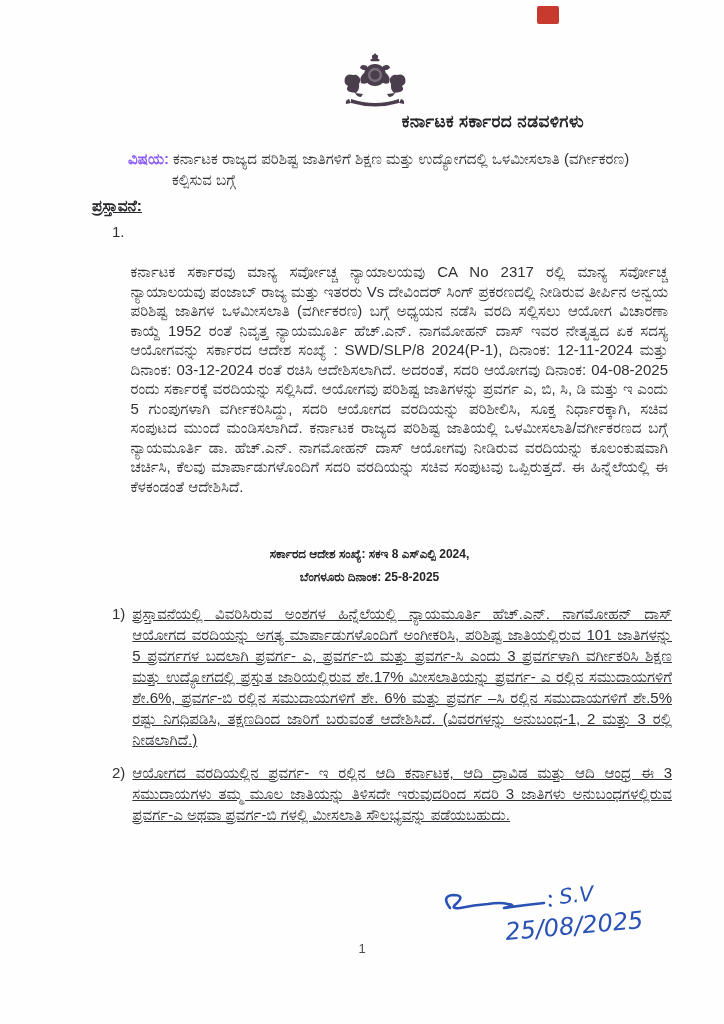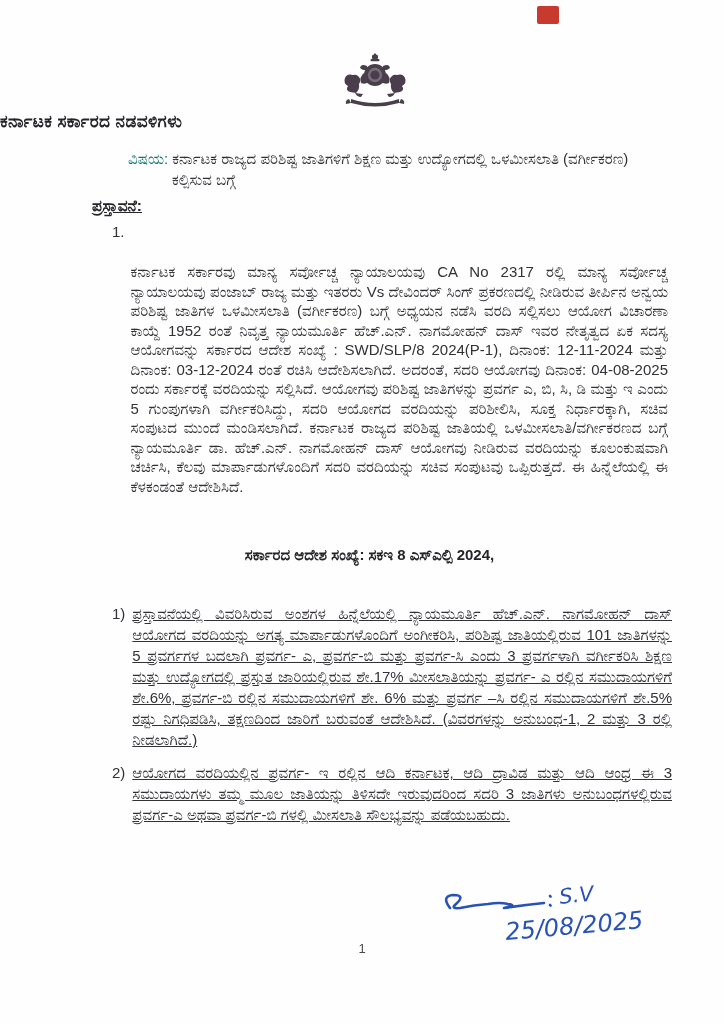--- a/index.html
+++ b/index.html
@@ -25,35 +25,35 @@
   }
   .emblem-wrap {
     position: absolute;
     left: 341px; top: 53px;
     width: 68px; height: 58px;
   }
   .doc-title {
     position: absolute;
     left: 0; top: 112px;
     width: 584px;
-    text-align: left;
+    text-align: right;
     font-weight: bold;
     font-size: 17px;
     letter-spacing: 0.4px;
     color: #262428;
   }
   .subject-row {
     position: absolute;
     left: 128px; top: 148px;
     width: 520px;
     font-size: 15px;
     line-height: 21px;
     color: #333036;
   }
-  .subject-row .subject-label { font-weight: normal; color: #0f766e; }
+  .subject-row .subject-label { font-weight: bold; color: #8b5cf6; }
   .subject-text {
     display: inline;
   }
   .subject-block {
     padding-left: 44px;
     text-indent: -44px;
   }
   .preamble-heading {
     position: absolute;
     left: 92px; top: 197px;
@@ -73,21 +73,21 @@
     color: #333036;
   }
   .preamble-item .num { flex: 0 0 auto; }
   .preamble-item .ptext { flex: 1; text-align: justify; margin-top: 40px; }
   .order-heading {
     position: absolute;
     left: 0; top: 543px;
     width: 724px;
     text-align: center;
     font-weight: bold;
-    font-size: 15px;
+    font-size: 12px;
     line-height: 23px;
     color: #262428;
     padding-left: 15px;
   }
   .order-items {
     position: absolute;
     left: 112px; top: 603px;
     width: 560px;
     font-size: 15px;
     line-height: 21px;
@@ -163,20 +163,21 @@
 
   <div class="preamble-heading">ಪ್ರಸ್ತಾವನೆ:</div>
 
   <div class="preamble-item">
     <span class="num">1.</span>
     <span class="ptext">ಕರ್ನಾಟಕ ಸರ್ಕಾರವು ಮಾನ್ಯ ಸರ್ವೋಚ್ಚ ನ್ಯಾಯಾಲಯವು CA No 2317 ರಲ್ಲಿ ಮಾನ್ಯ ಸರ್ವೋಚ್ಚ ನ್ಯಾಯಾಲಯವು ಪಂಜಾಬ್ ರಾಜ್ಯ ಮತ್ತು ಇತರರು Vs ದೇವಿಂದರ್ ಸಿಂಗ್ ಪ್ರಕರಣದಲ್ಲಿ ನೀಡಿರುವ ತೀರ್ಪಿನ ಅನ್ವಯ ಪರಿಶಿಷ್ಟ ಜಾತಿಗಳ ಒಳಮೀಸಲಾತಿ (ವರ್ಗೀಕರಣ) ಬಗ್ಗೆ ಅಧ್ಯಯನ ನಡೆಸಿ ವರದಿ ಸಲ್ಲಿಸಲು ಆಯೋಗ ವಿಚಾರಣಾ ಕಾಯ್ದೆ 1952 ರಂತೆ ನಿವೃತ್ತ ನ್ಯಾಯಮೂರ್ತಿ ಹೆಚ್.ಎನ್. ನಾಗಮೋಹನ್ ದಾಸ್ ಇವರ ನೇತೃತ್ವದ ಏಕ ಸದಸ್ಯ ಆಯೋಗವನ್ನು ಸರ್ಕಾರದ ಆದೇಶ ಸಂಖ್ಯೆ : SWD/SLP/8 2024(P-1), ದಿನಾಂಕ: 12-11-2024 ಮತ್ತು ದಿನಾಂಕ: 03-12-2024 ರಂತೆ ರಚಿಸಿ ಆದೇಶಿಸಲಾಗಿದೆ. ಅದರಂತೆ, ಸದರಿ ಆಯೋಗವು ದಿನಾಂಕ: 04-08-2025 ರಂದು ಸರ್ಕಾರಕ್ಕೆ ವರದಿಯನ್ನು ಸಲ್ಲಿಸಿದೆ. ಆಯೋಗವು ಪರಿಶಿಷ್ಟ ಜಾತಿಗಳನ್ನು ಪ್ರವರ್ಗ ಎ, ಬಿ, ಸಿ, ಡಿ ಮತ್ತು ಇ ಎಂದು 5 ಗುಂಪುಗಳಾಗಿ ವರ್ಗೀಕರಿಸಿದ್ದು, ಸದರಿ ಆಯೋಗದ ವರದಿಯನ್ನು ಪರಿಶೀಲಿಸಿ, ಸೂಕ್ತ ನಿರ್ಧಾರಕ್ಕಾಗಿ, ಸಚಿವ ಸಂಪುಟದ ಮುಂದೆ ಮಂಡಿಸಲಾಗಿದೆ. ಕರ್ನಾಟಕ ರಾಜ್ಯದ ಪರಿಶಿಷ್ಟ ಜಾತಿಯಲ್ಲಿ ಒಳಮೀಸಲಾತಿ/ವರ್ಗೀಕರಣದ ಬಗ್ಗೆ ನ್ಯಾಯಮೂರ್ತಿ ಡಾ. ಹೆಚ್.ಎನ್. ನಾಗಮೋಹನ್ ದಾಸ್ ಆಯೋಗವು ನೀಡಿರುವ ವರದಿಯನ್ನು ಕೂಲಂಕುಷವಾಗಿ ಚರ್ಚಿಸಿ, ಕೆಲವು ಮಾರ್ಪಾಡುಗಳೊಂದಿಗೆ ಸದರಿ ವರದಿಯನ್ನು ಸಚಿವ ಸಂಪುಟವು ಒಪ್ಪಿರುತ್ತದೆ. ಈ ಹಿನ್ನೆಲೆಯಲ್ಲಿ ಈ ಕೆಳಕಂಡಂತೆ ಆದೇಶಿಸಿದೆ.</span>
   </div>
 
   <div class="order-heading">
     <div>ಸರ್ಕಾರದ ಆದೇಶ ಸಂಖ್ಯೆ: ಸಕಇ 8 ಎಸ್ಎಲ್ಪಿ 2024,</div>
+    <div>ಬೆಂಗಳೂರು ದಿನಾಂಕ: 25-8-2025</div>
   </div>
 
   <div class="order-items">
     <div class="order-item">
       <span class="num">1)</span>
       <span class="ptext">ಪ್ರಸ್ತಾವನೆಯಲ್ಲಿ ವಿವರಿಸಿರುವ ಅಂಶಗಳ ಹಿನ್ನೆಲೆಯಲ್ಲಿ ನ್ಯಾಯಮೂರ್ತಿ ಹೆಚ್.ಎನ್. ನಾಗಮೋಹನ್ ದಾಸ್ ಆಯೋಗದ ವರದಿಯನ್ನು ಅಗತ್ಯ ಮಾರ್ಪಾಡುಗಳೊಂದಿಗೆ ಅಂಗೀಕರಿಸಿ, ಪರಿಶಿಷ್ಟ ಜಾತಿಯಲ್ಲಿರುವ 101 ಜಾತಿಗಳನ್ನು 5 ಪ್ರವರ್ಗಗಳ ಬದಲಾಗಿ ಪ್ರವರ್ಗ- ಎ, ಪ್ರವರ್ಗ-ಬಿ ಮತ್ತು ಪ್ರವರ್ಗ-ಸಿ ಎಂದು 3 ಪ್ರವರ್ಗಳಾಗಿ ವರ್ಗೀಕರಿಸಿ ಶಿಕ್ಷಣ ಮತ್ತು ಉದ್ಯೋಗದಲ್ಲಿ ಪ್ರಸ್ತುತ ಜಾರಿಯಲ್ಲಿರುವ ಶೇ.17% ಮೀಸಲಾತಿಯನ್ನು ಪ್ರವರ್ಗ- ಎ ರಲ್ಲಿನ ಸಮುದಾಯಗಳಿಗೆ ಶೇ.6%, ಪ್ರವರ್ಗ-ಬಿ ರಲ್ಲಿನ ಸಮುದಾಯಗಳಿಗೆ ಶೇ. 6% ಮತ್ತು ಪ್ರವರ್ಗ –ಸಿ ರಲ್ಲಿನ ಸಮುದಾಯಗಳಿಗೆ ಶೇ.5% ರಷ್ಟು ನಿಗಧಿಪಡಿಸಿ, ತಕ್ಷಣದಿಂದ ಜಾರಿಗೆ ಬರುವಂತೆ ಆದೇಶಿಸಿದೆ. (ವಿವರಗಳನ್ನು ಅನುಬಂಧ-1, 2 ಮತ್ತು 3 ರಲ್ಲಿ ನೀಡಲಾಗಿದೆ.)</span>
     </div>
     <div class="order-item">
       <span class="num">2)</span>
       <span class="ptext">ಆಯೋಗದ ವರದಿಯಲ್ಲಿನ ಪ್ರವರ್ಗ- ಇ ರಲ್ಲಿನ ಆದಿ ಕರ್ನಾಟಕ, ಆದಿ ದ್ರಾವಿಡ ಮತ್ತು ಆದಿ ಆಂಧ್ರ ಈ 3 ಸಮುದಾಯಗಳು ತಮ್ಮ ಮೂಲ ಜಾತಿಯನ್ನು ತಿಳಿಸದೇ ಇರುವುದರಿಂದ ಸದರಿ 3 ಜಾತಿಗಳು ಅನುಬಂಧಗಳಲ್ಲಿರುವ ಪ್ರವರ್ಗ-ಎ ಅಥವಾ ಪ್ರವರ್ಗ-ಬಿ ಗಳಲ್ಲಿ ಮೀಸಲಾತಿ ಸೌಲಭ್ಯವನ್ನು ಪಡೆಯಬಹುದು.</span>

